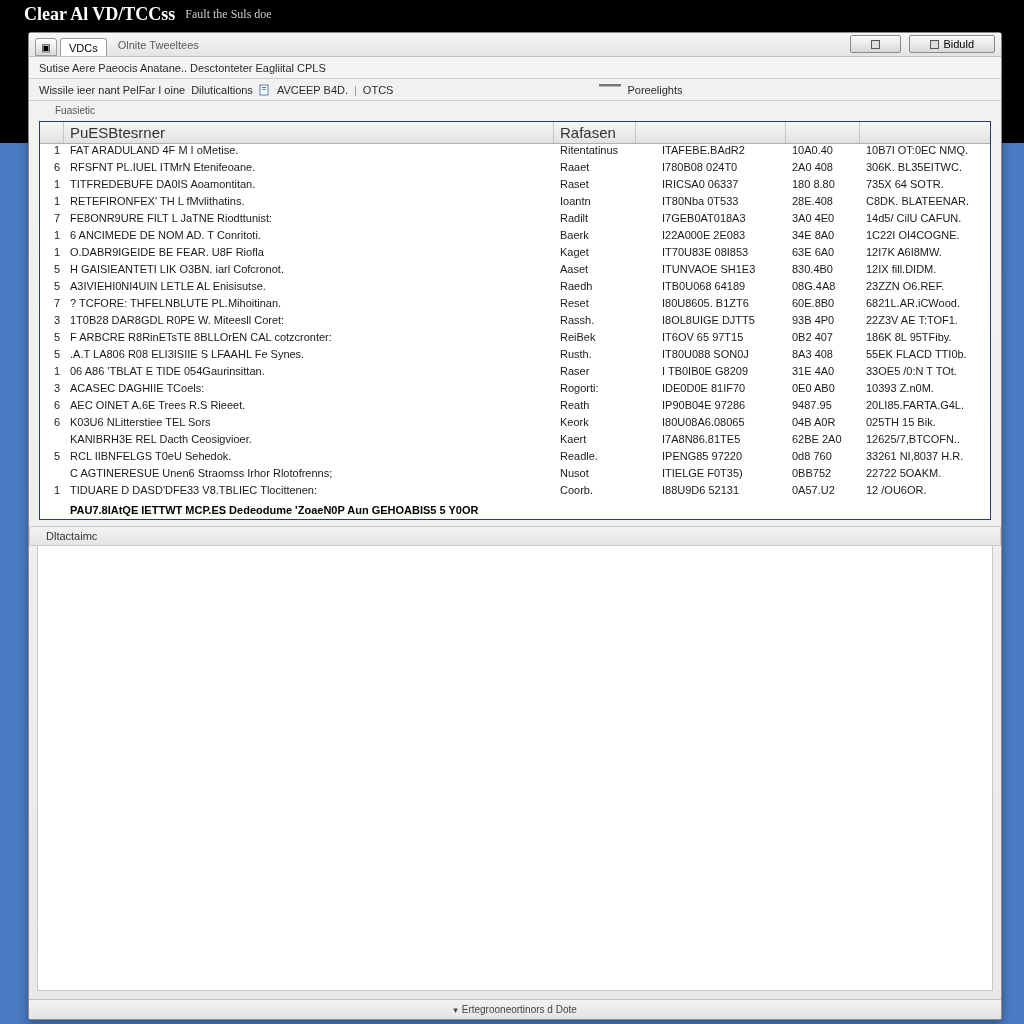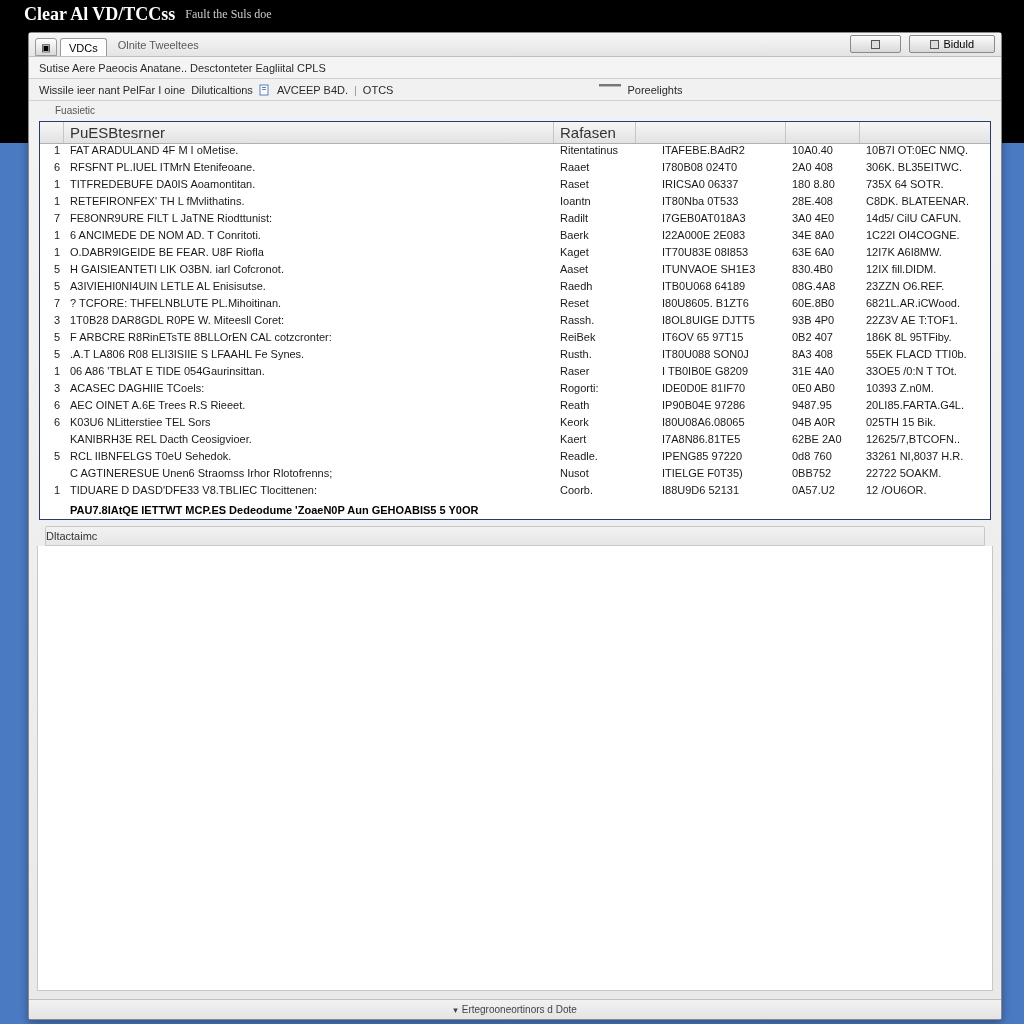--- a/index.html
+++ b/index.html
@@ -60,21 +60,21 @@
 .trow .td { padding-left: 6px; white-space: nowrap; overflow: hidden; }
 .td-idx { width: 24px; text-align: right; padding-right: 4px; padding-left: 0; }
 .td-desc { width: 490px; }
 .td-reason { width: 82px; }
 .td-gap { width: 20px; }
 .td-c3 { width: 130px; }
 .td-c4 { width: 74px; }
 .td-c5 { flex: 1; }
 .footrow { height: 18px; padding-left: 30px; font-size: 11px; display: flex; align-items: center; font-weight: bold; }
 
-.detailshdr { height: 20px; margin: 0 16px; padding-left: 0; font-size: 11px; color: #333; background: linear-gradient(#f2f2f2,#e6e6e6); border: 1px solid #c8c8c8; border-top-left-radius: 2px; border-top-right-radius: 2px; display: flex; align-items: center; }
+.detailshdr { height: 20px; margin: 0 0; padding-left: 16px; font-size: 11px; color: #333; background: linear-gradient(#f2f2f2,#e6e6e6); border: 1px solid #c8c8c8; border-top-left-radius: 2px; border-top-right-radius: 2px; display: flex; align-items: center; }
 .details { margin: 0 8px 8px 8px; flex: 1; background: #fff; border: 1px solid #c8c8c8; border-top: none; position: relative; }
 
 .statusbar { height: 20px; background: linear-gradient(#f2f2f2,#e4e4e4); border-top: 1px solid #c0c0c0; display: flex; align-items: center; justify-content: center; font-size: 10px; color: #444; gap: 4px; }
 .statusbar .chev { font-size: 9px; }
 </style>
 </head>
 <body>
 
 <div class="bluestrip"></div>
 

